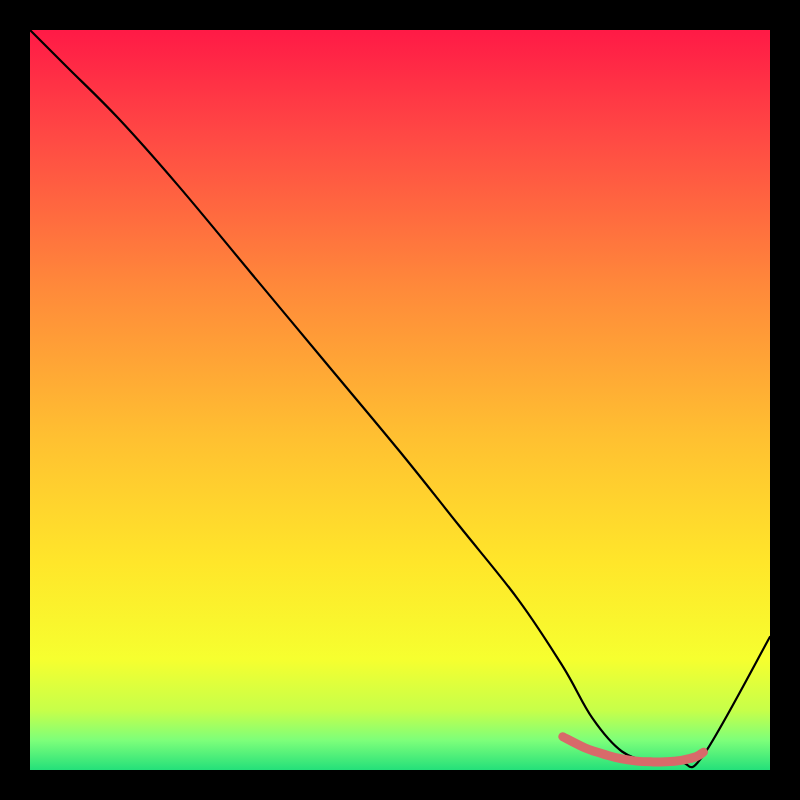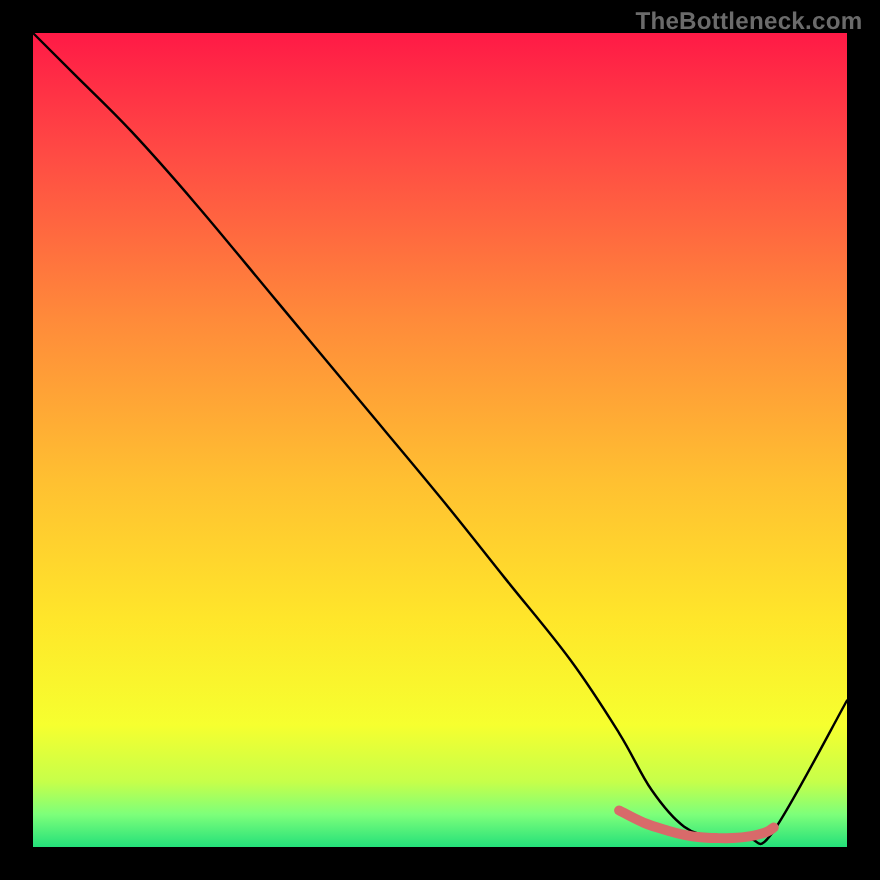--- a/index.html
+++ b/index.html
@@ -31,21 +31,20 @@
   svg {
     position: absolute;
     left: 0;
     top: 0;
   }
 </style>
 </head>
 <body>
 <div class="frame">
 
-<div class="watermark">TheBottleneck.com</div>
 
 <svg id="chart-svg" width="800" height="800" viewBox="0 0 800 800">
   <defs>
     <linearGradient id="bg-grad" x1="0" y1="0" x2="0" y2="1">
           <stop offset="0%" stop-color="#ff1a46"></stop>
           <stop offset="15%" stop-color="#ff4b44"></stop>
           <stop offset="35%" stop-color="#ff8a3a"></stop>
           <stop offset="55.00000000000001%" stop-color="#ffc031"></stop>
           <stop offset="72%" stop-color="#ffe62a"></stop>
           <stop offset="85%" stop-color="#f6ff2f"></stop>

